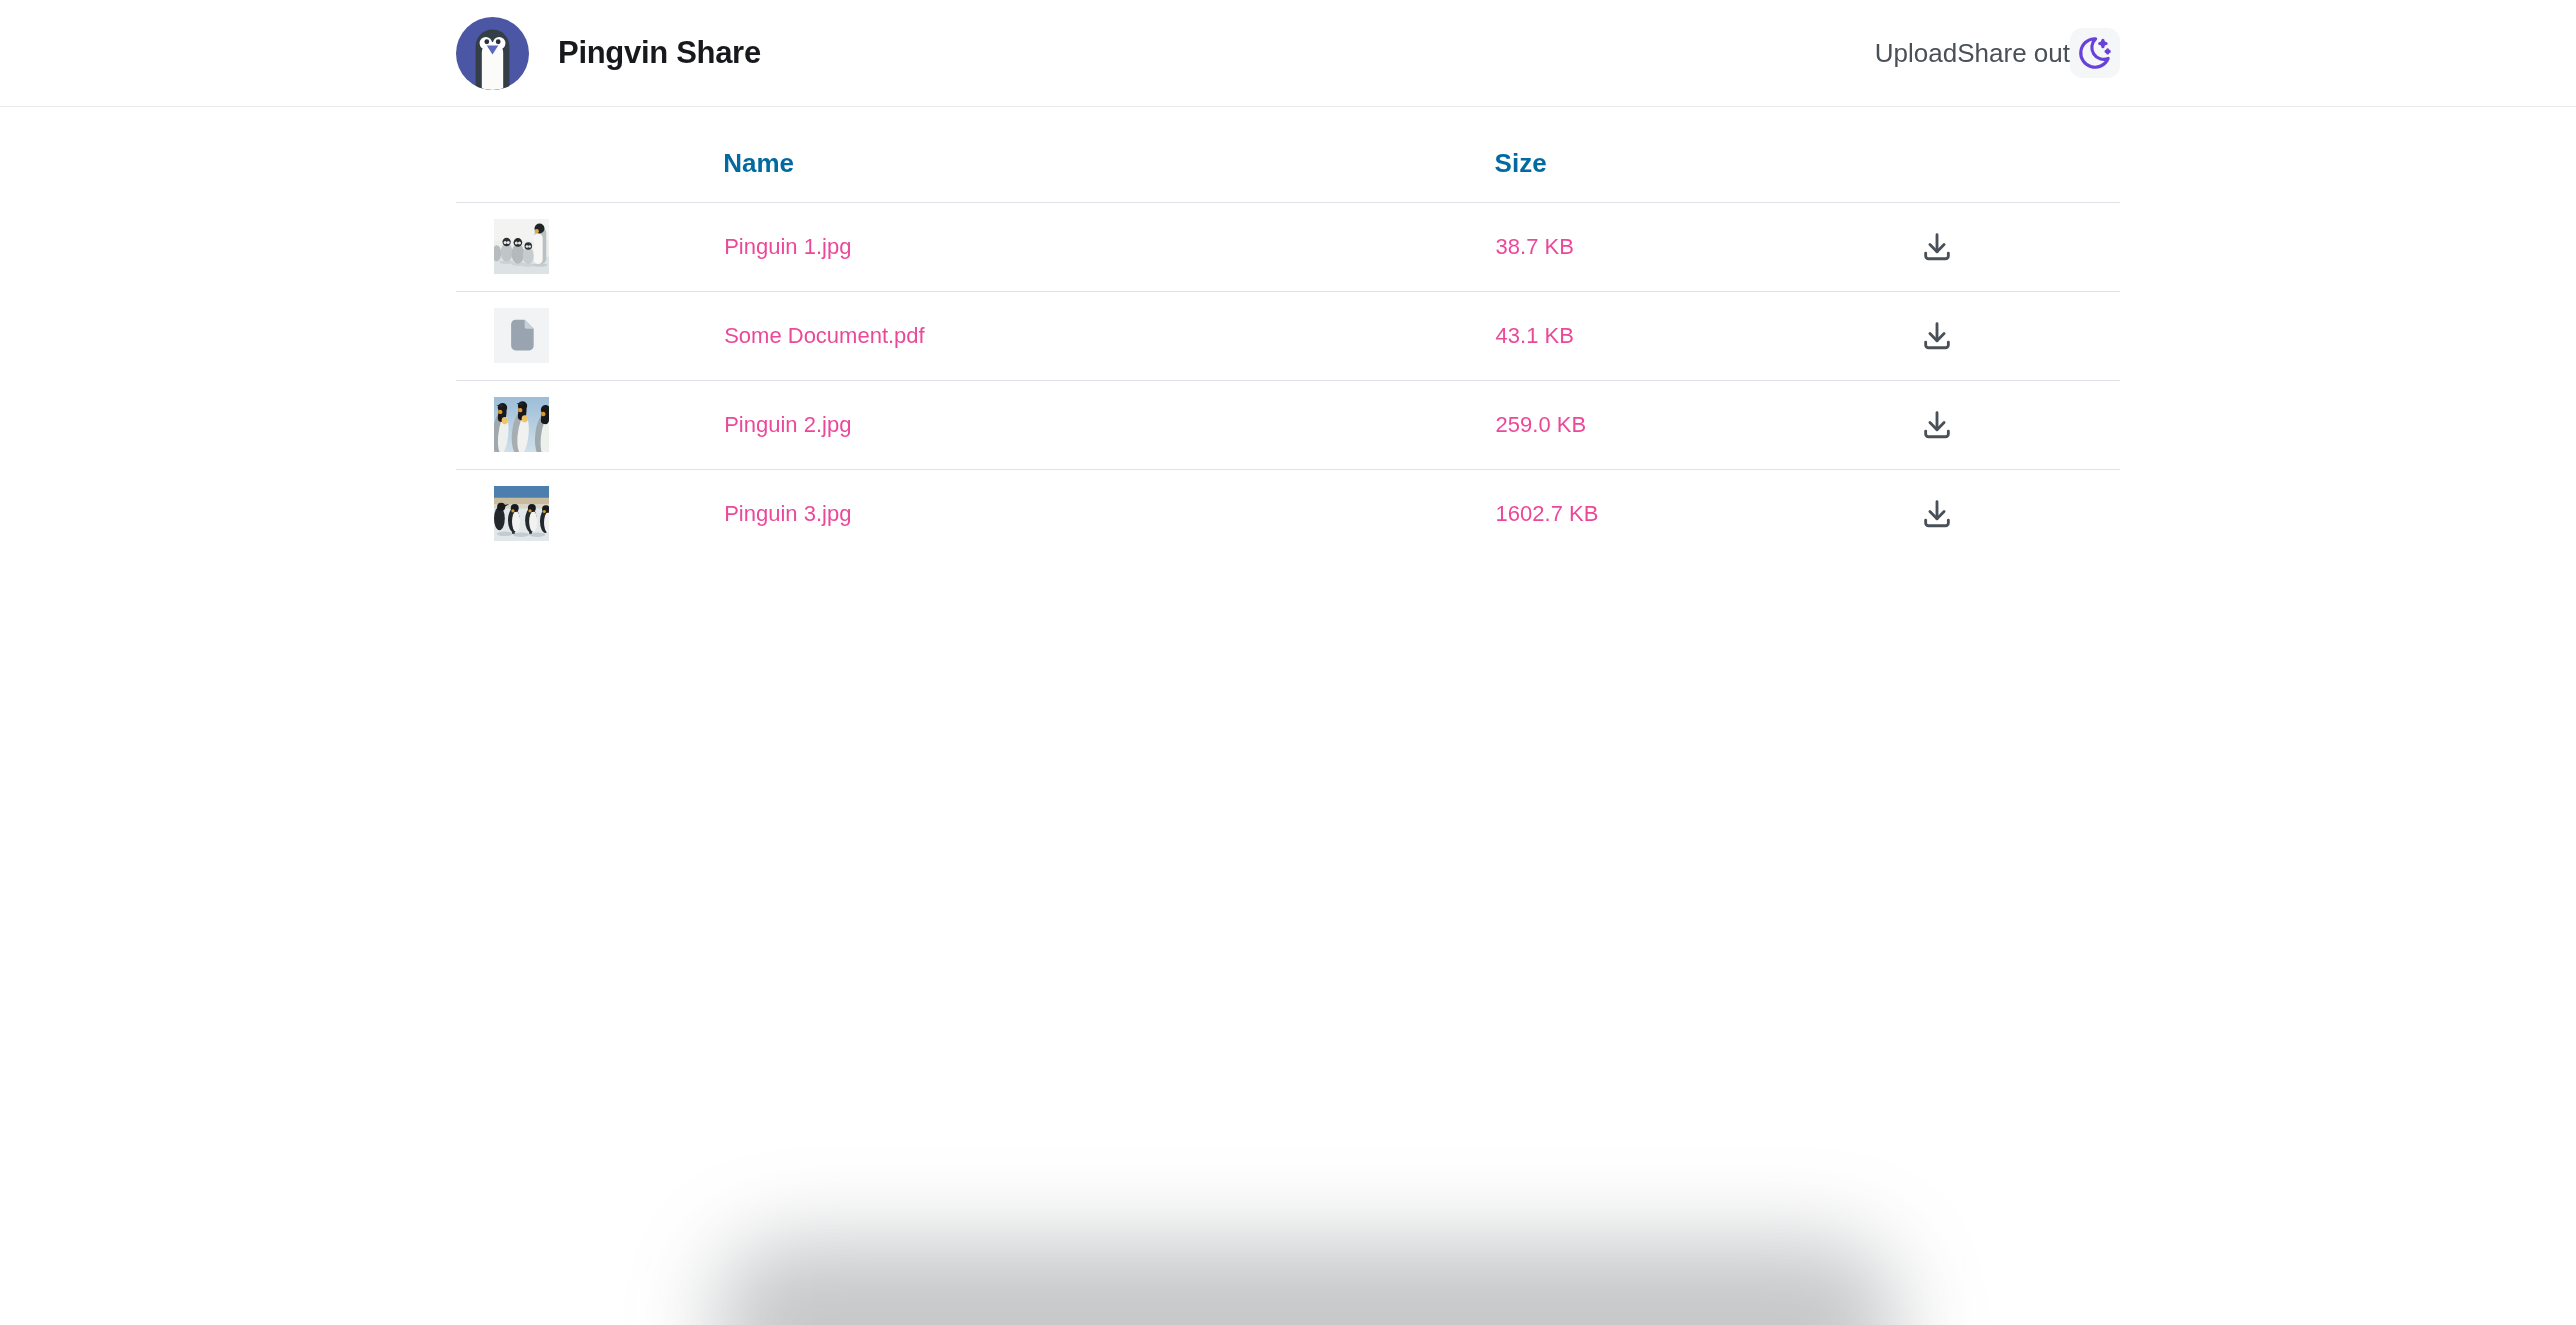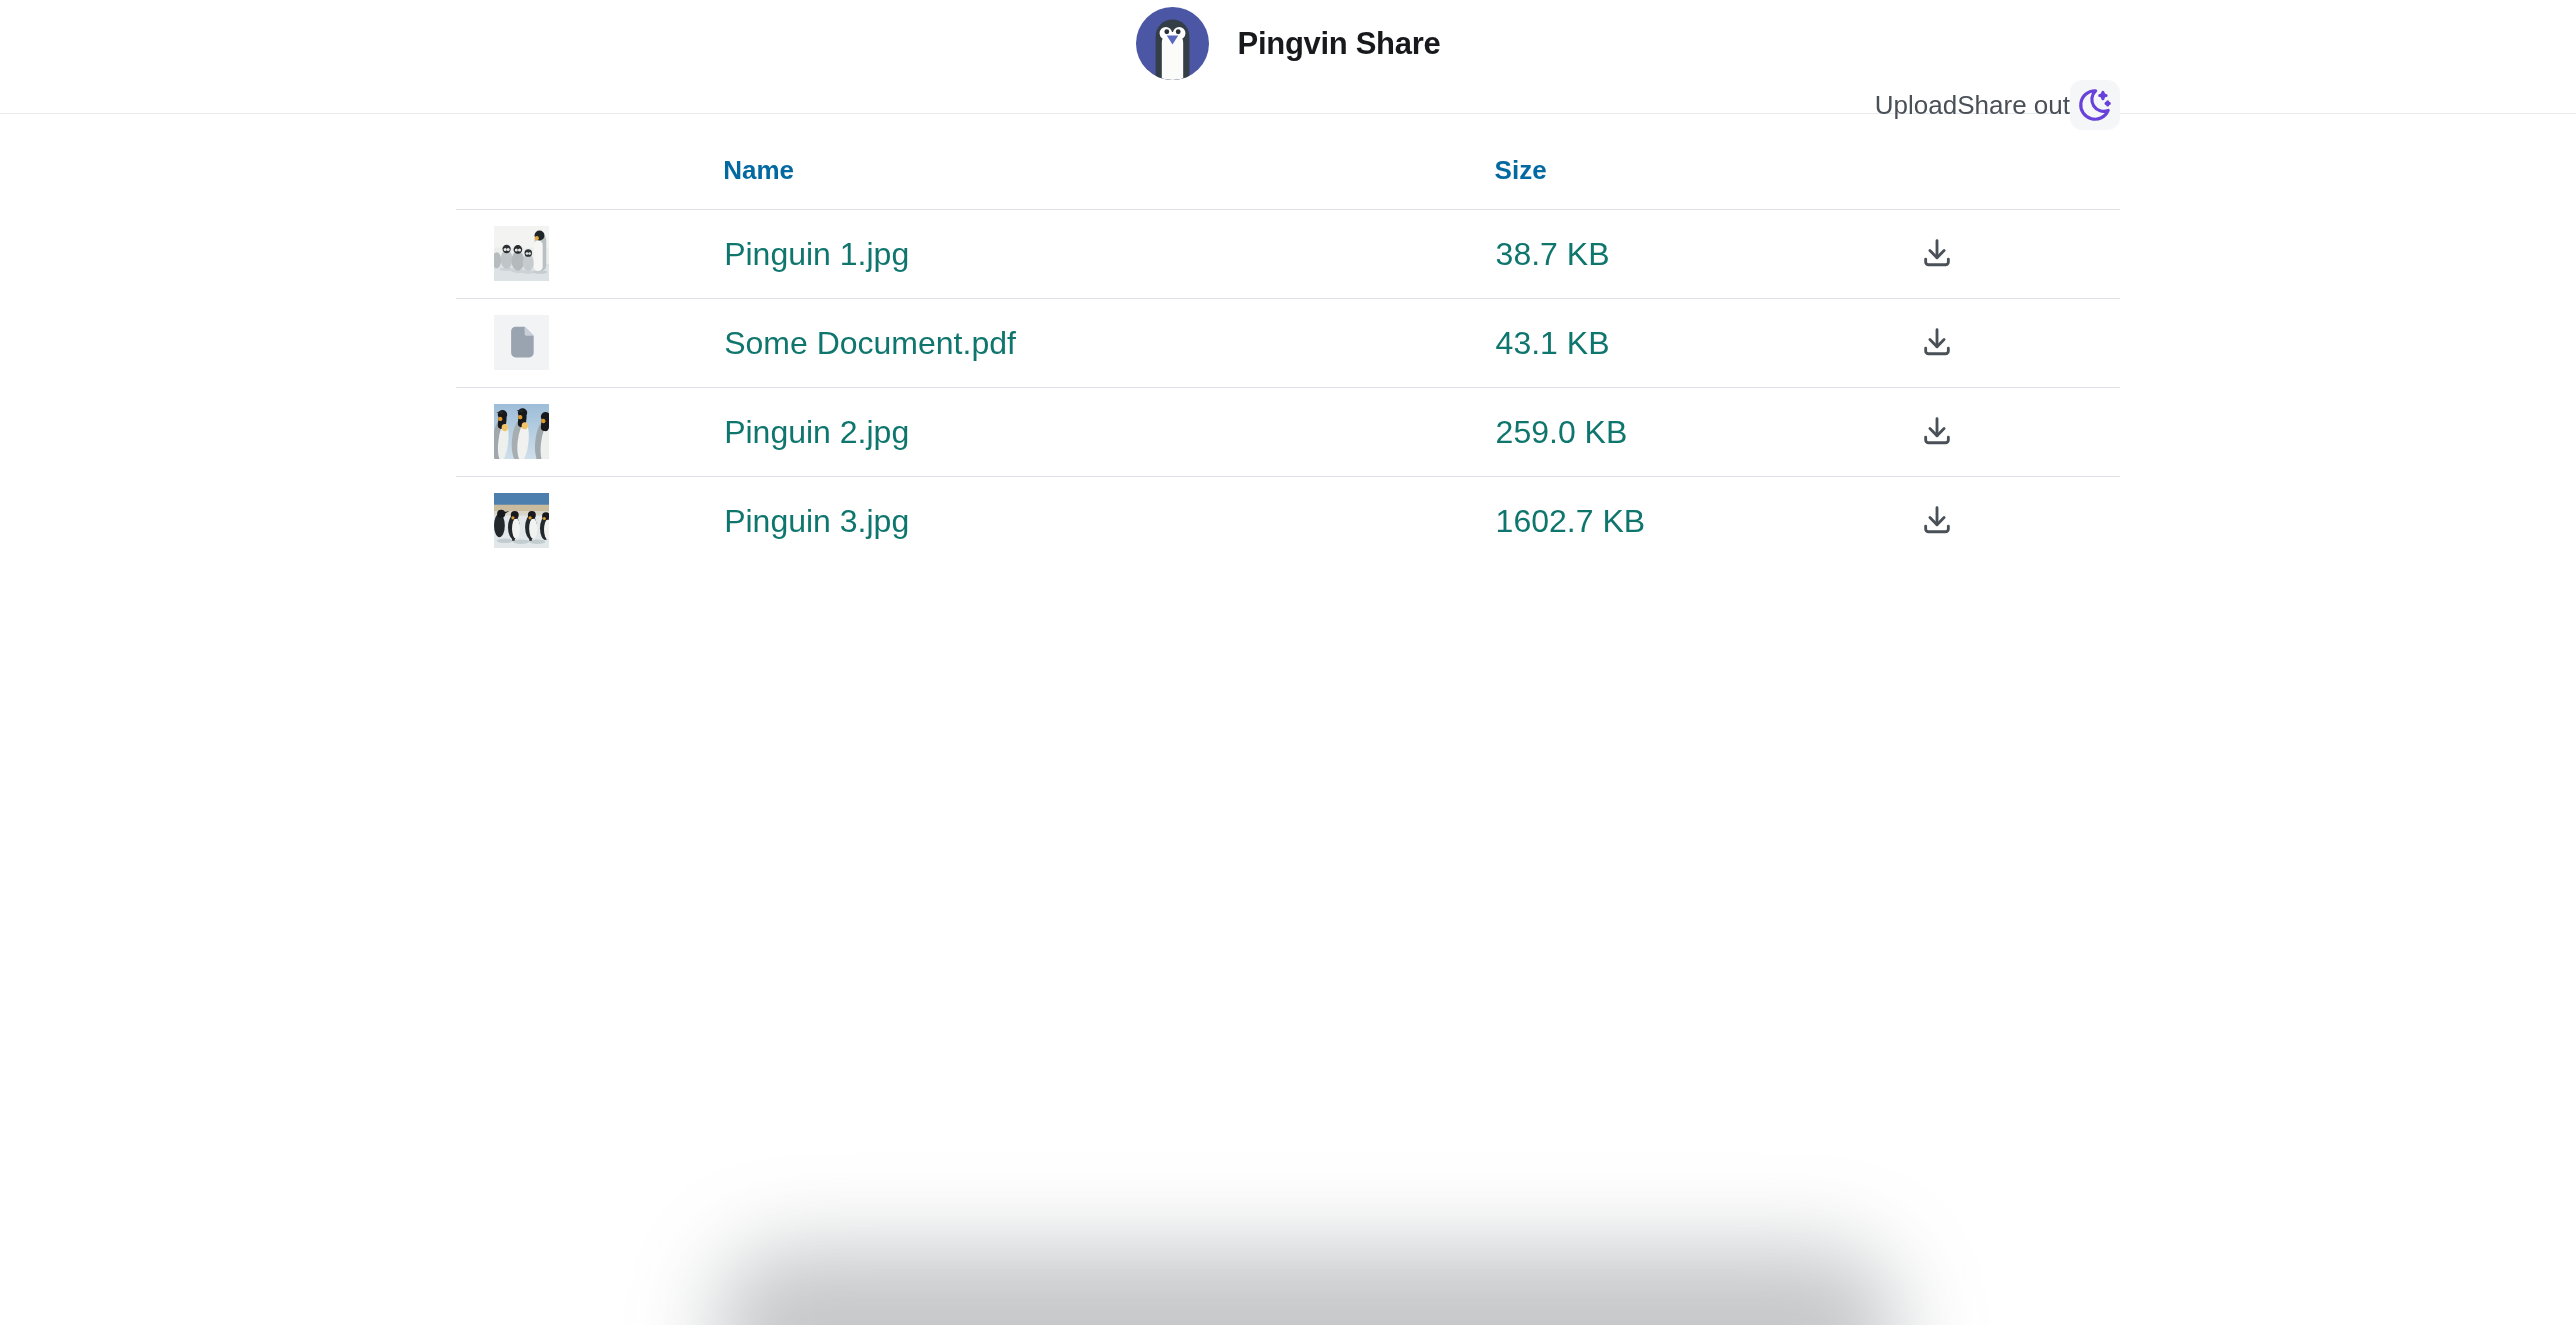--- a/index.html
+++ b/index.html
@@ -17,24 +17,23 @@
   
   header.app-header {
     width: 2576px;
     height: 106px;
     border-bottom: 1.8px solid #e9ecef;
     background: #fff;
   }
   .header-inner {
     width: 1664px;
     height: 100%;
-    margin: 7px auto;
+    margin: 0 auto;
     display: flex;
     align-items: center;
-    flex-direction: column;
   }
   .brand { display: flex; align-items: center; gap: 29px; cursor: pointer; }
   .logo { width: 73px; height: 73px; display: block; }
   .app-title {
     font-size: 31px;
     font-weight: 700;
     color: #17191c;
     letter-spacing: -0.3px;
   }
   .header-nav {
@@ -75,21 +74,21 @@
   col.c4 { width: 365px; }
   th {
     text-align: left;
     font-size: 26px;
     font-weight: 700;
     color: #0369a1;
     padding: 41px 0 23px 0;
     border-bottom: 1.8px solid #dee2e6;
   }
   tbody tr + tr td { border-top: 1.8px solid #dee2e6; }
-  td { vertical-align: middle; font-size: 32px; color: #0f766e; }
+  td { vertical-align: middle; font-size: 22px; color: #ec4899; }
   td.c-thumb { padding: 16px 0 17px 38px; }
   .thumb { width: 55px; height: 55px; display: block; }
   .thumb svg { width: 55px; height: 55px; display: block; }
   td.c-action { text-align: center; }
   .dl-btn {
     background: none;
     border: none;
     padding: 3.6px;
     cursor: pointer;
     display: inline-flex;

